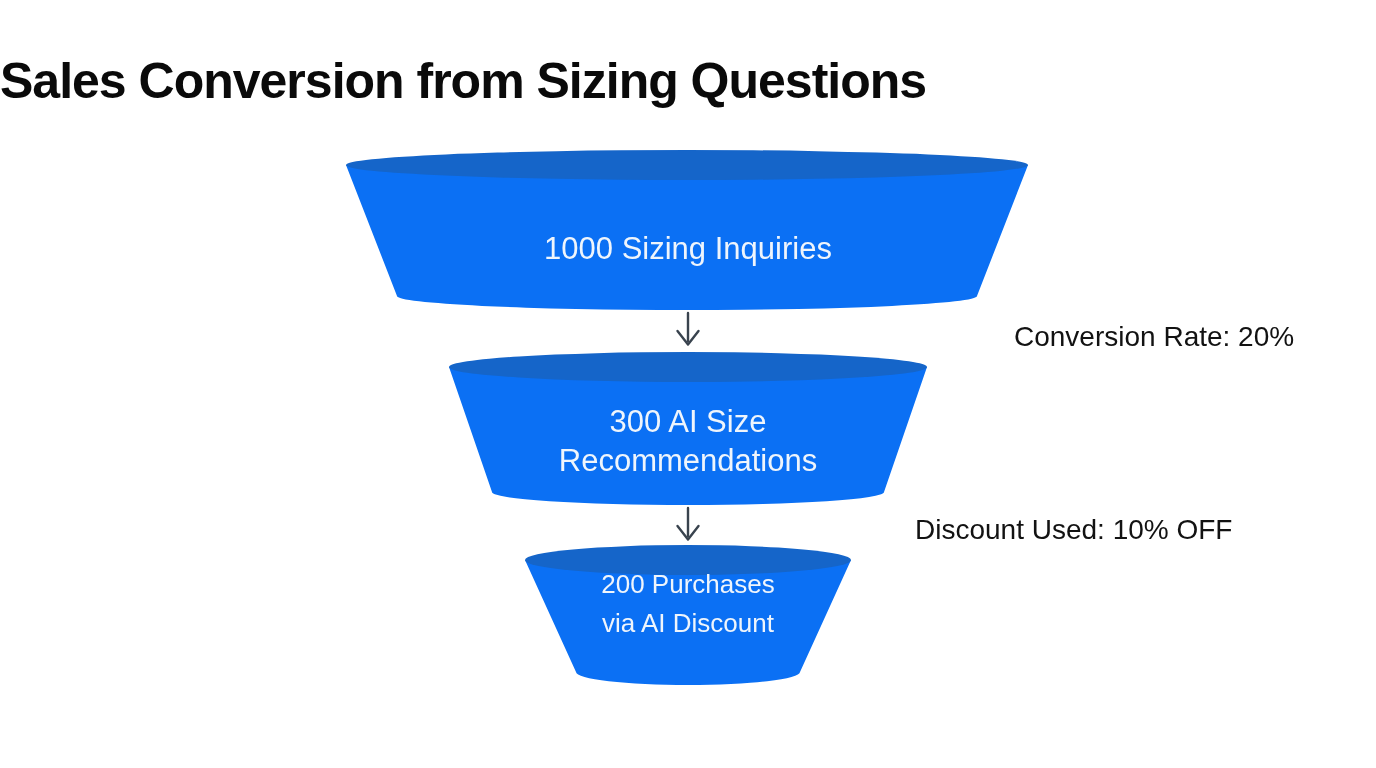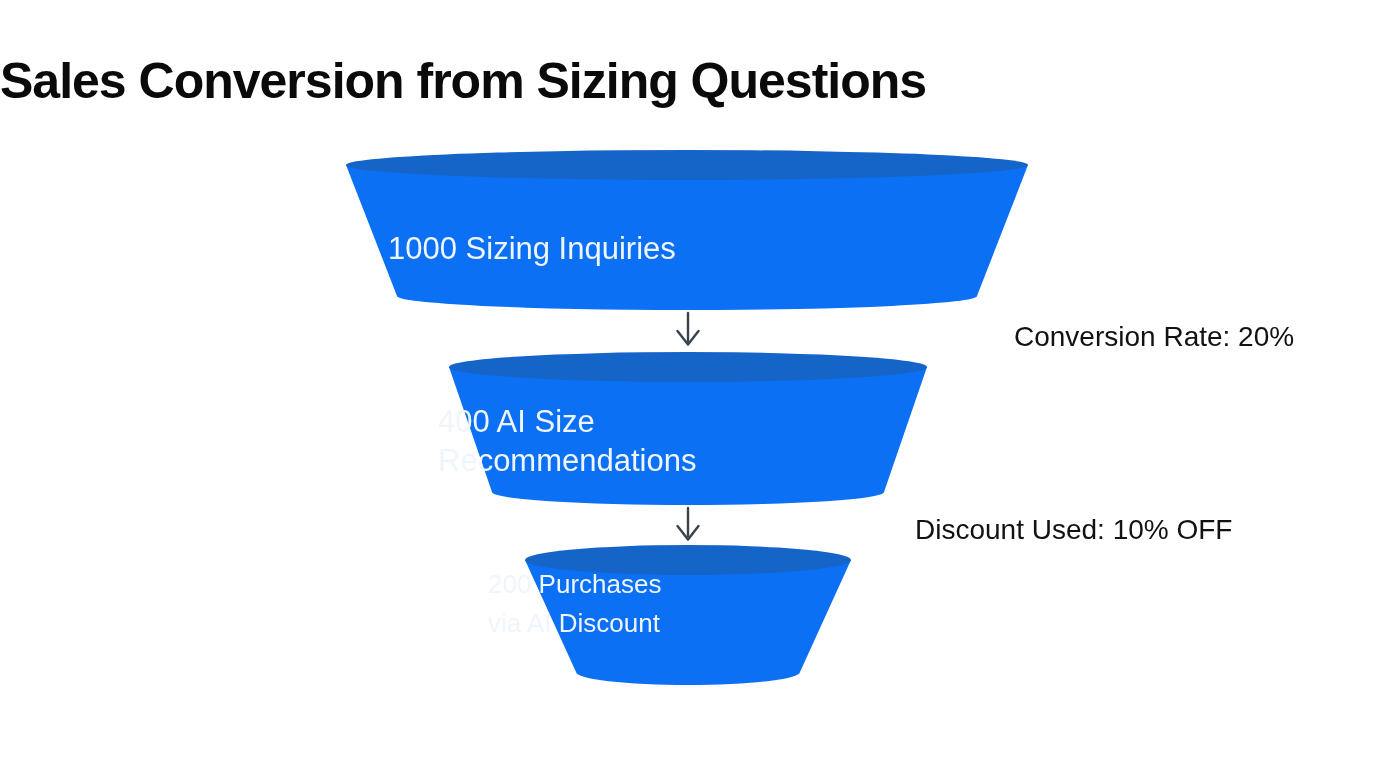--- a/index.html
+++ b/index.html
@@ -19,20 +19,21 @@
     width: 100%;
     margin: 0;
     text-align: left;
     font-size: 50px;
     font-weight: 700;
     letter-spacing: -1px;
     color: var(--title-text, #0a0a0a);
   }
   .stage-label {
     position: absolute;
+    text-align: center;
     color: var(--stage-text, #eff5fc);
     font-size: 31px;
     line-height: 39px;
     white-space: pre-line;
     font-weight: 400;
   }
   .stage-label.s1 { left: 388px; top: 229px; width: 600px; }
   .stage-label.s2 { left: 438px; top: 402px; width: 500px; }
   .stage-label.s3 { left: 488px; top: 565px; width: 400px; font-size: 26px; }
   .annotation {
@@ -75,21 +76,21 @@
     <g>
       <path d="M 525 560 L 576 672 A 112 13 0 0 0 800 672 L 851 560 Z" fill="var(--funnel-body, #0B70F4)"></path>
       <ellipse cx="688" cy="560" rx="163" ry="15" fill="var(--funnel-top, #1565C9)"></ellipse>
     </g>
   </svg>
 
   <h1 class="page-title">Sales Conversion from Sizing Questions</h1>
 
   <div class="stage-label s1">1000 Sizing Inquiries</div>
 
-  <div class="stage-label s2">400 AI Size
+  <div class="stage-label s2">300 AI Size
 Recommendations</div>
 
   <div class="stage-label s3">200 Purchases
 via AI Discount</div>
 
   <div class="annotation a1">Conversion Rate: 20%</div>
 
   <div class="annotation a2">Discount Used: 10% OFF</div>
 
 </div>

